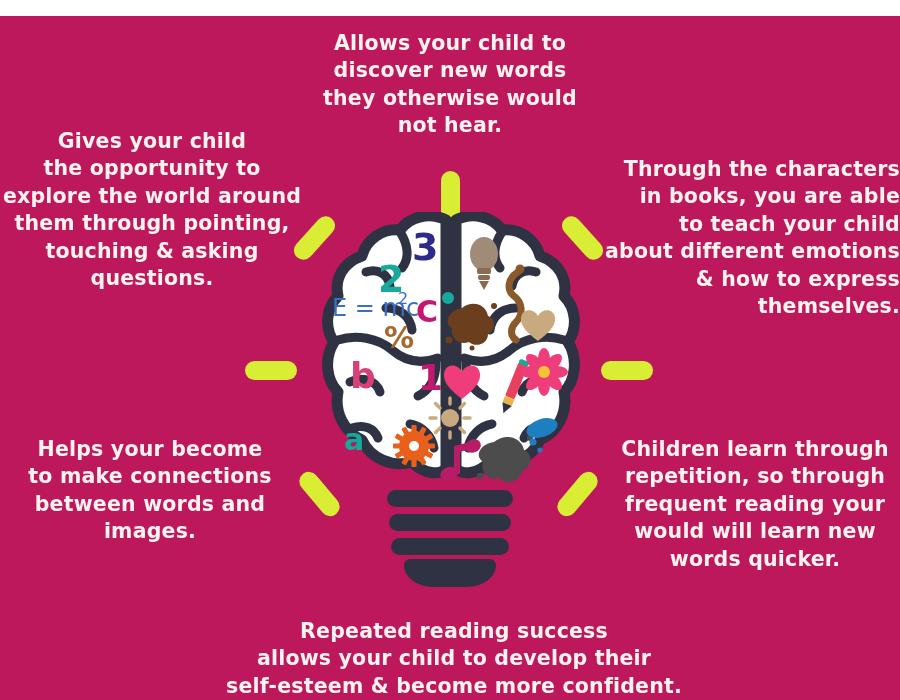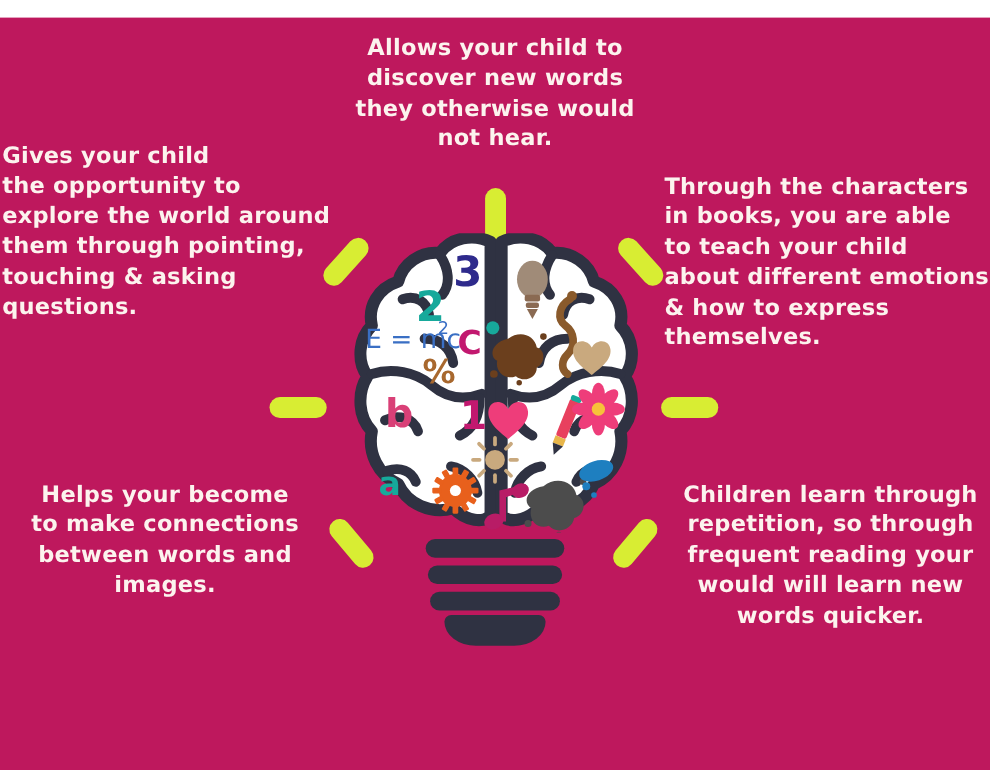--- a/index.html
+++ b/index.html
@@ -27,22 +27,22 @@
     color: #FCF3EE;
     font-weight: bold;
     font-size: 20.5px;
     line-height: 1.34;
     letter-spacing: 0.2px;
     white-space: pre-line;
     font-family: "DejaVu Sans", "Liberation Sans", sans-serif;
   }
 
   #blurb-top       { left: 290px; top: 14px;  width: 320px; text-align: center; }
-  #blurb-topleft   { left: 2px;   top: 112px; width: 300px; }
-  #blurb-topright  { left: 604px; top: 140px; width: 296px; text-align: left; }
+  #blurb-topleft   { left: 2px;   top: 112px; width: 300px; text-align: center; }
+  #blurb-topright  { left: 604px; top: 140px; width: 296px; text-align: right; }
   #blurb-left      { left: 10px;  top: 420px; width: 280px; text-align: center; }
   #blurb-right     { left: 614px; top: 420px; width: 282px; text-align: center; }
   #blurb-bottom    { left: 215px; top: 602px; width: 478px; text-align: center; }
 
   
   #bulb {
     position: absolute;
     left: 0; top: 0;
     width: 900px;
     height: 700px;
@@ -121,20 +121,23 @@
 to make connections
 between words and
 images.</div>
 
   <div class="blurb" id="blurb-right">Children learn through
 repetition, so through
 frequent reading your
 would will learn new
 words quicker.</div>
 
+  <div class="blurb" id="blurb-bottom">Repeated reading success
+allows your child to develop their
+self-esteem &amp; become more confident.</div>
 
   <div id="bulb">
 
     <div class="ray" id="ray-top"></div>
     <div class="ray" id="ray-upleft"></div>
     <div class="ray" id="ray-upright"></div>
     <div class="ray" id="ray-left"></div>
     <div class="ray" id="ray-right"></div>
     <div class="ray" id="ray-downleft"></div>
     <div class="ray" id="ray-downright"></div>

